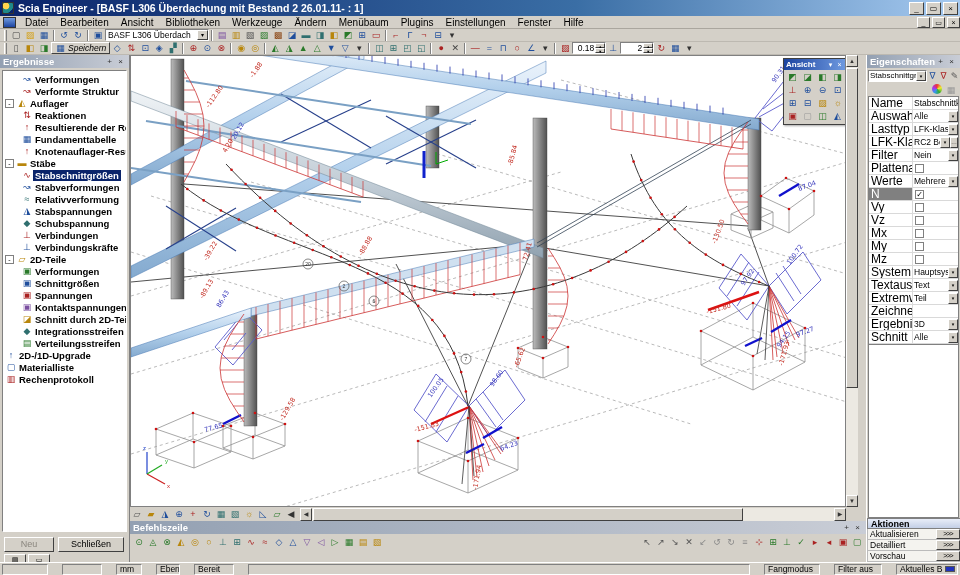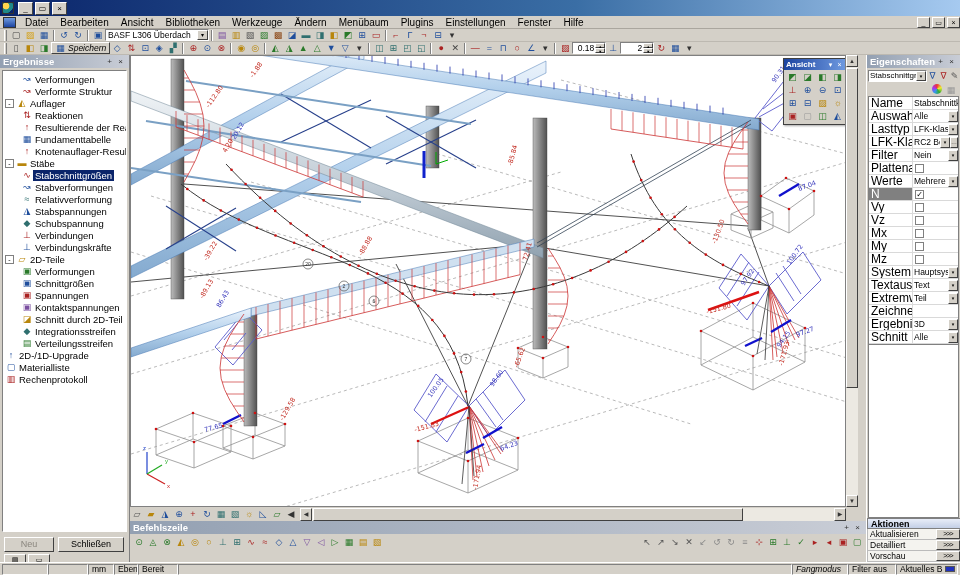--- a/index.html
+++ b/index.html
@@ -38,21 +38,21 @@
   
   .left { left:0; top:55px; width:130px; height:507px; background:#d4d0c8; border-right:1px solid #808080; }
   .phdr { height:13px; background:linear-gradient(90deg,#93a0b2,#c9cdd6); display:flex; align-items:center; padding:0 3px; }
   .phdr .pt { flex:1; color:#fff; font-weight:bold; font-size:9.5px; white-space:nowrap; overflow:hidden; }
   .phdr .pico { width:11px; height:10px; font-size:8px; line-height:10px; text-align:center; color:#333; }
   .tree { position:absolute; left:2px; top:15px; width:125px; height:462px; background:#fff; border:1px solid; border-color:#808080 #fff #fff #808080; overflow:hidden; padding:2px 0 0 2px; }
   .titem { display:flex; align-items:center; height:12px; white-space:nowrap; font-size:9.5px; }
   .texp { width:9px; height:9px; border:1px solid #808080; background:#fff; font-size:7px; line-height:7px; text-align:center; margin-right:2px; flex:none; }
   .tind { width:12px; flex:none; border-left:1px dotted #b5b5b5; margin-left:4px; }
   .ticon { width:12px; font-size:9px; line-height:12px; text-align:center; flex:none; }
-  .tlabel { padding:0 2px; overflow:hidden; }
+  .tlabel { padding:0 2px; overflow:hidden;font-weight:bold; }
   .titem.sel .tlabel { background:#0a246a; color:#fff; }
   .lpbtn { position:absolute; height:15px; background:#d4d0c8; border:1px solid; border-color:#fff #404040 #404040 #fff; font-size:9px; text-align:center; line-height:13px; }
   .lpbtn.dis { color:#8a867e; }
   .ltab { position:absolute; width:22px; height:11px; background:#d4d0c8; border:1px solid; border-color:#fff #404040 #404040 #fff; font-size:7px; line-height:9px; text-align:center; }
 
   
   .vpwrap { left:130px; top:55px; width:728px; height:466px; background:#d4d0c8; }
   .vpcanvas { position:absolute; left:0; top:0; width:716px; height:452px; background:#fff; border:1px solid #808080; overflow:hidden; }
   svg text.vlbl { font-size:6.5px; font-family:"DejaVu Sans",sans-serif; }
   svg text.vlbl.red { fill:#c2281e; } svg text.vlbl.blue { fill:#3434bb; }
@@ -95,30 +95,31 @@
   .akrow .albl { flex:1; font-size:8.5px; padding:0 2px; white-space:nowrap; overflow:hidden; }
   .akbtn { width:24px; height:10px; background:#d4d0c8; border:1px solid; border-color:#fff #404040 #404040 #fff; font-size:7px; line-height:8px; text-align:center; flex:none; letter-spacing:-1px; }
 
   
   .cmd { left:130px; top:521px; width:736px; height:41px; background:#d4d0c8; }
   .cmdtools { display:flex; align-items:center; height:15px; padding:1px 2px; }
   .cmdtools .right-group { margin-left:auto; display:flex; }
   .cmdinput { position:absolute; left:1px; top:27px; width:731px; height:13px; background:#fff; border:1px solid; border-color:#808080 #fff #fff #808080; font-size:9px; line-height:11px; padding:0 3px; }
 
   
-  .status { left:0; top:562px; width:960px; height:13px; background:#d4d0c8; border-top:1px solid #fff; display:flex; align-items:center; padding:1px 2px; gap:0; }
+  .status { left:0; top:562px; width:960px; height:13px; background:#d4d0c8; border-top:1px solid #fff; display:flex; align-items:center; padding:1px 2px; gap:14px; }
   .scell { height:11px; border:1px solid; border-color:#808080 #fff #fff #808080; font-size:8.5px; line-height:9px; padding:0 3px; white-space:nowrap; overflow:hidden; flex:none; }
   .scell.flex { flex:1; }
   .swatch { display:inline-block; width:10px; height:6px; background:#2233bb; margin-left:2px; border:1px solid #555; }
 </style>
 </head>
 <body>
 
 <div class="abs titlebar">
   <div class="appicon"></div>
+  <div class="title-text">Scia Engineer - [BASF L306 Überdachung mit Bestand 2 26.01.11- : 1]</div>
   <div class="winbtns" id="win-buttons">
       <span class="wbtn">_</span>
       <span class="wbtn">▭</span>
       <span class="wbtn">×</span>
     </div>
 </div>
 
 <div class="abs menubar">
   <div class="mdiicon"></div>
   <div style="display:flex" id="menu-items">
@@ -1097,16 +1098,16 @@
   </div>
 </div>
 
 <div class="abs status" id="statusbar">
     <div class="scell" style="width: 46px;"></div>
     <div class="scell" style="width: 40px;"></div>
     <div class="scell" style="width: 26px;">mm</div>
     <div class="scell" style="width: 24px;">Ebene XY</div>
     <div class="scell" style="width: 40px;">Bereit</div>
     <div class="scell flex"></div>
-    <div class="scell" style="width: 56px; font-style: italic;">Fangmodus</div>
+    <div class="scell" style="width: 56px;">Fangmodus</div>
     <div class="scell" style="width: 48px;">Filter aus</div>
     <div class="scell" style="width: 62px;">Aktuelles B<span class="swatch" style="background: rgb(34, 51, 187);"></span><span class="swatch" style="background: rgb(34, 51, 187);"></span></div>
   </div>
 
 </body></html>

